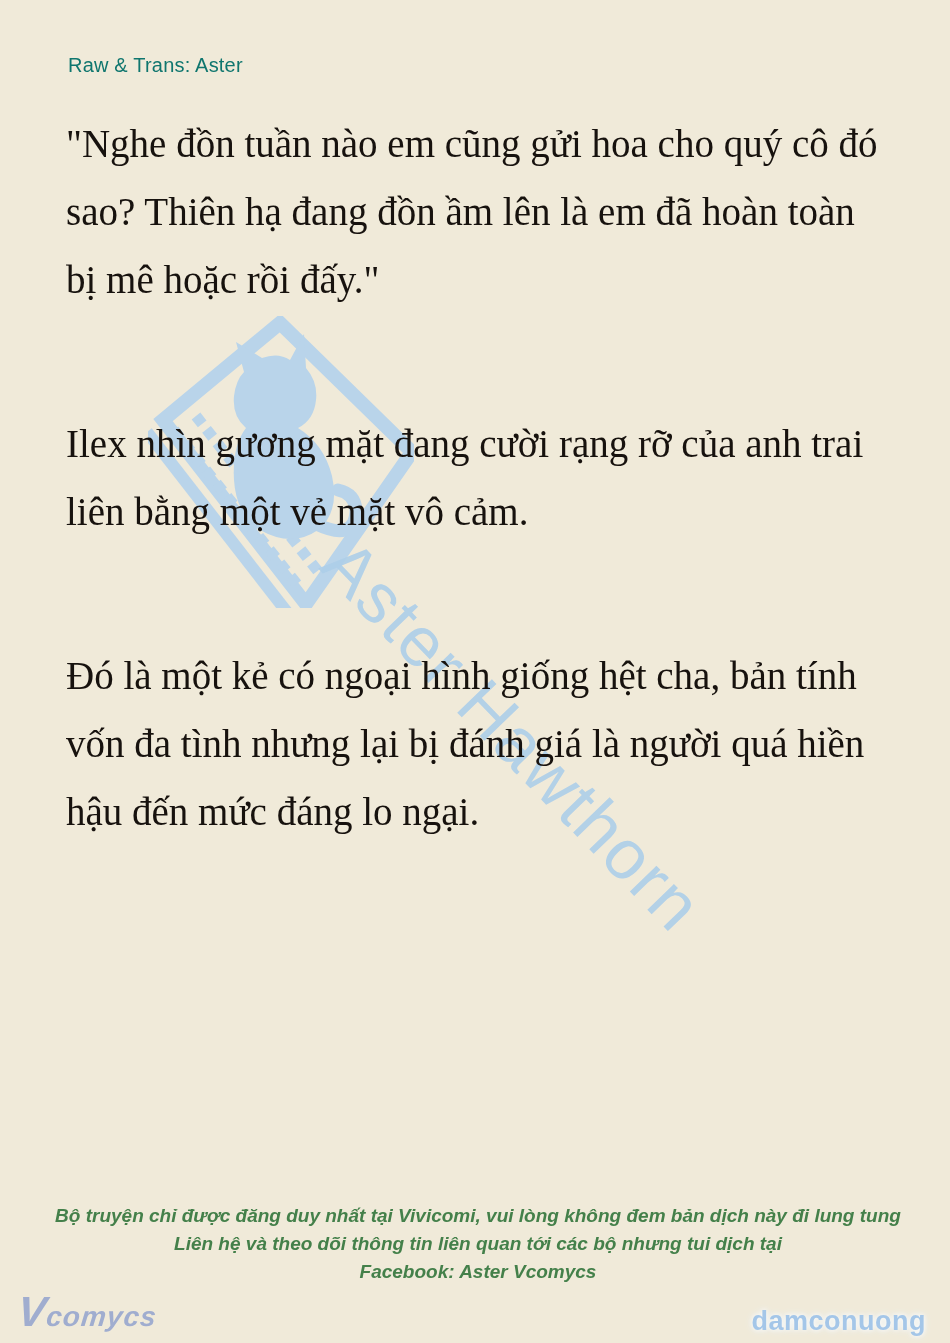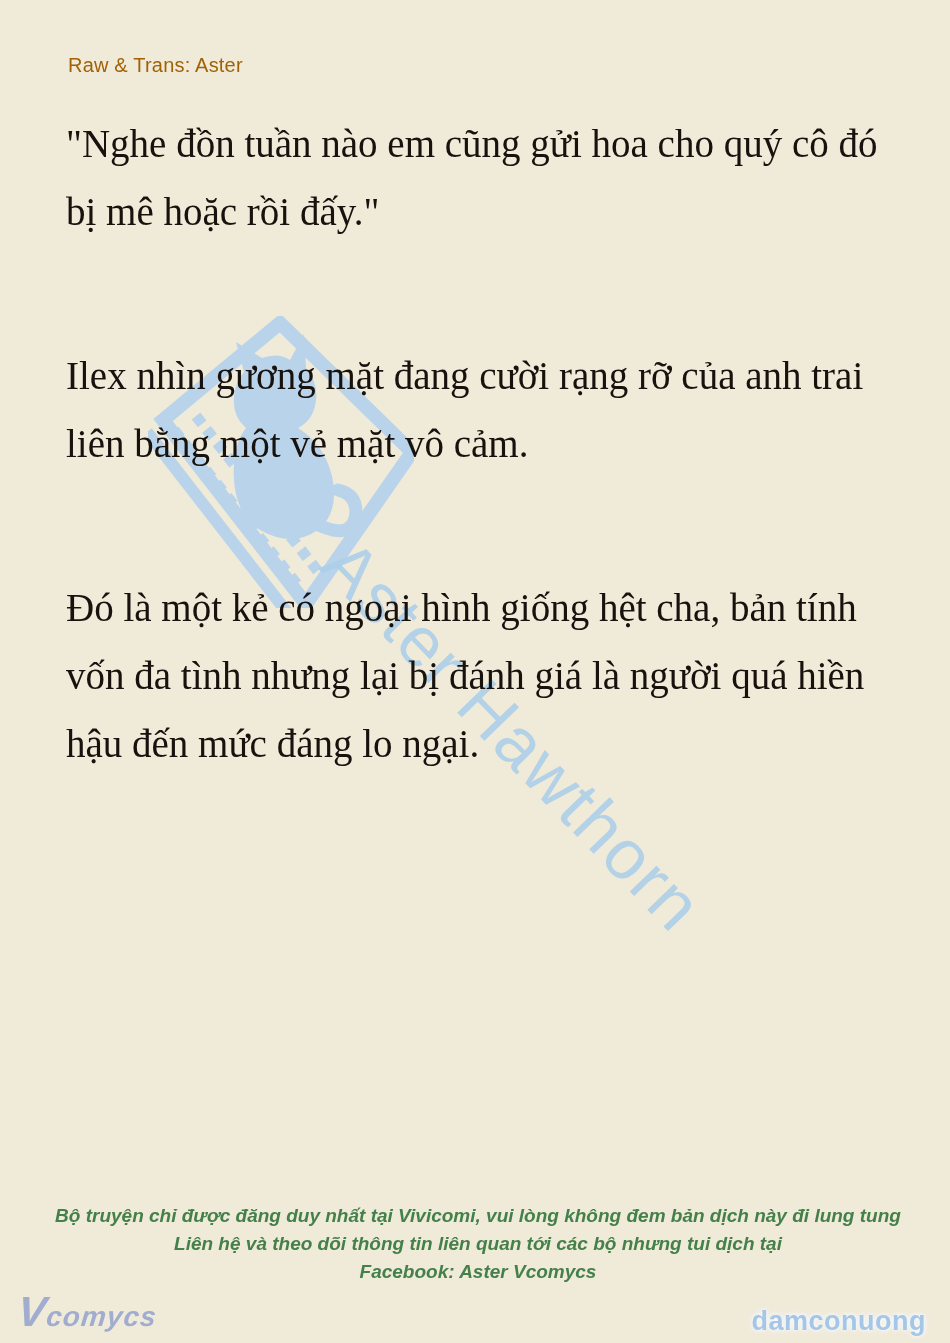--- a/index.html
+++ b/index.html
@@ -7,21 +7,21 @@
     width:950px;height:1343px;
     position:relative;
     background:#f0ead9;
     overflow:hidden;
     font-family:"Liberation Serif","DejaVu Serif",serif;
   }
   
   .credit{
     position:absolute;left:68px;top:54px;
     font-family:"Liberation Sans","DejaVu Sans",sans-serif;
-    font-size:20px;color:#a16207;letter-spacing:0.2px;
+    font-size:20px;color:#0f766e;letter-spacing:0.2px;
   }
   
   .watermark{position:absolute;left:0;top:0;width:100%;height:100%;z-index:0;}
   .wm-logo{position:absolute;left:148px;top:316px;width:266px;height:292px;}
   .wm-text{
     position:absolute;left:364px;top:524px;
     font-family:"Liberation Sans","DejaVu Sans",sans-serif;
     font-size:70px;letter-spacing:2px;color:#aecfe9;
     white-space:nowrap;
     transform:rotate(46deg);transform-origin:0 0;
@@ -79,20 +79,21 @@
     </g>
   </svg>
   <div class="wm-text">Aster Hawthorn</div>
 </div>
 
 <div class="credit">Raw &amp; Trans: Aster</div>
 
 <main class="story">
   <p class="para">
     <span class="line">"Nghe đồn tuần nào em cũng gửi hoa cho quý cô đó</span>
+    <span class="line">sao? Thiên hạ đang đồn ầm lên là em đã hoàn toàn</span>
     <span class="line">bị mê hoặc rồi đấy."</span>
   </p>
   <p class="para">
     <span class="line">Ilex nhìn gương mặt đang cười rạng rỡ của anh trai</span>
     <span class="line">liên bằng một vẻ mặt vô cảm.</span>
   </p>
   <p class="para">
     <span class="line">Đó là một kẻ có ngoại hình giống hệt cha, bản tính</span>
     <span class="line">vốn đa tình nhưng lại bị đánh giá là người quá hiền</span>
     <span class="line">hậu đến mức đáng lo ngại.</span>

